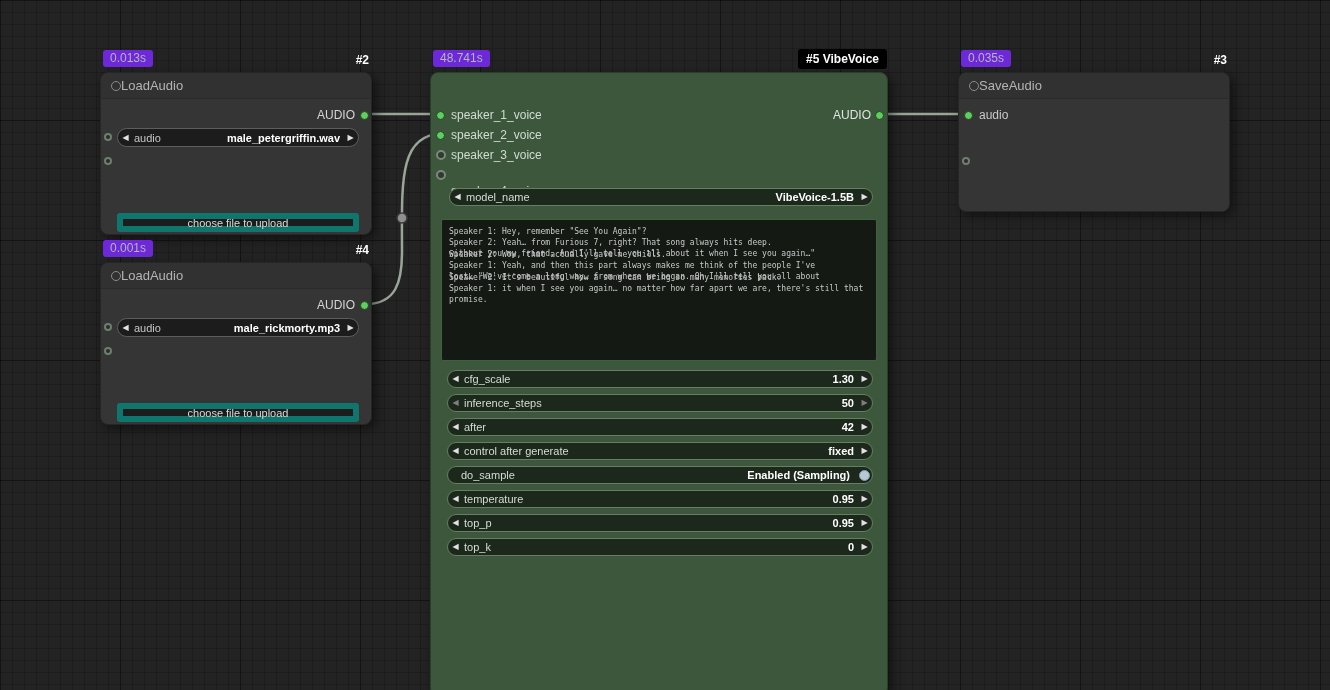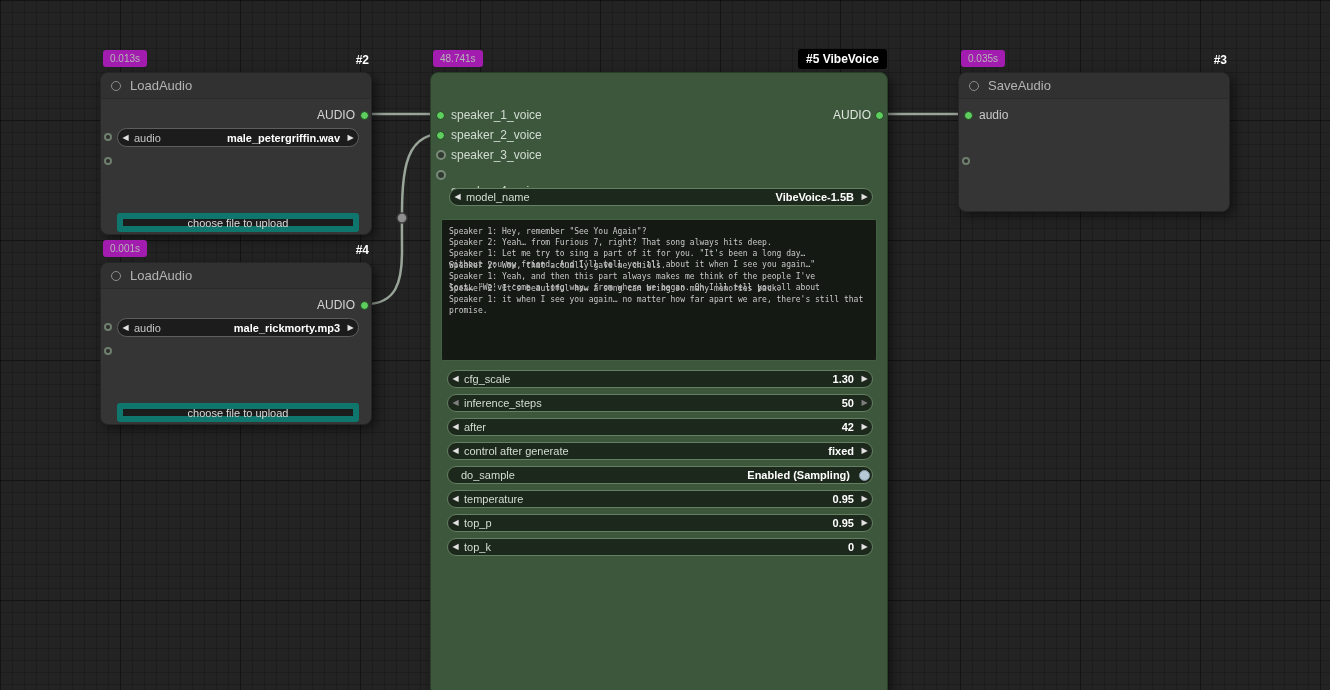--- a/index.html
+++ b/index.html
@@ -13,24 +13,24 @@
     background-size:12px 12px,12px 12px,120px 120px,120px 120px;}
   svg.wires{position:absolute;inset:0;z-index:0}
 
   .node{position:absolute;z-index:2;border-radius:8px;box-shadow:4px 4px 12px rgba(0,0,0,.5)}
   .node.gray{background:#353535;border:1px solid #262626}
   .node.green{background:#3d573d;border:1px solid #2a3f2a}
   .header{height:26px;display:flex;align-items:center;border-radius:7px 7px 0 0}
   .gray .header{background:#313131;border-bottom:1px solid #2a2a2a}
   .green .header{background:#2c452c;border-bottom:1px solid #243a24}
   .collapse-dot{width:10px;height:10px;border-radius:50%;border:1.5px solid #8c8c8c;margin-left:10px;flex:0 0 auto}
-  .node-title{margin-left:9px;font-size:13px;color:#b4b4b4;white-space:nowrap}
+  .node-title{font-size:13px;color:#b4b4b4;white-space:nowrap}
   .green .node-title{color:#becbb6}
 
-  .timing-badge{position:absolute;top:-23px;left:2px;background:#a21caf;color:#b6b6b6;font-size:10px;line-height:13px;padding:2px 7px;border-radius:3px}
+  .timing-badge{position:absolute;top:-23px;left:2px;background:#6d28d9;color:#b6b6b6;font-size:12px;line-height:13px;padding:2px 7px;border-radius:3px}
   .id-badge{position:absolute;top:-20px;right:2px;color:#fff;font-weight:bold;font-size:12px}
   .id-badge.boxed{background:#000;padding:3px 8px;border-radius:3px;top:-24px;right:0}
 
   .out-label{position:absolute;right:16px;height:16px;line-height:16px;font-size:12px;color:#d4d4d4}
   .green .out-label{color:#dde5dd}
   .in-label{position:absolute;left:20px;height:16px;line-height:16px;font-size:12px;color:#c9c9c9}
   .green .in-label{color:#d2dcd2}
 
   .port{position:absolute;border-radius:50%;z-index:3}
   .port.connected{width:9px;height:9px;background:#5ecf5e;border:1px solid #234023}
@@ -125,21 +125,20 @@
     <div class="pill" style="top:115px;left:18px;right:14px;height:18px">
       <span class="arr">◀</span>
       <span class="wlabel">model_name</span>
       <span class="wvalue">VibeVoice-1.5B</span>
       <span class="arr">▶</span>
     </div>
 
     <div class="textarea" style="top:146px;left:10px;right:10px;height:142px">
       <div class="ta-line">Speaker 1: Hey, remember "See You Again"?</div>
       <div class="ta-line">Speaker 2: Yeah… from Furious 7, right? That song always hits deep.</div>
-      <div class="ta-line">Speaker 1: Let me try to sing a part of it for you. "It's been a long day…</div>
       <div class="ta-line">without you my friend. And I'll tell you all about it when I see you again…"</div>
       <div class="ta-line overlap">Speaker 2: Wow, that actually gave me chills.</div>
       <div class="ta-line">Speaker 1: Yeah, and then this part always makes me think of the people I've</div>
       <div class="ta-line">lost… "We've come a long way… from where we began. Oh I'll tell you all about</div>
       <div class="ta-line overlap">Speaker 2: It's beautiful how a song can bring so many memories back.</div>
       <div class="ta-line">Speaker 1: it when I see you again… no matter how far apart we are, there's still that</div>
       <div class="ta-line">promise.</div>
     </div>
 
     <div class="pill prow" style="top:297px;left:16px;right:14px">

